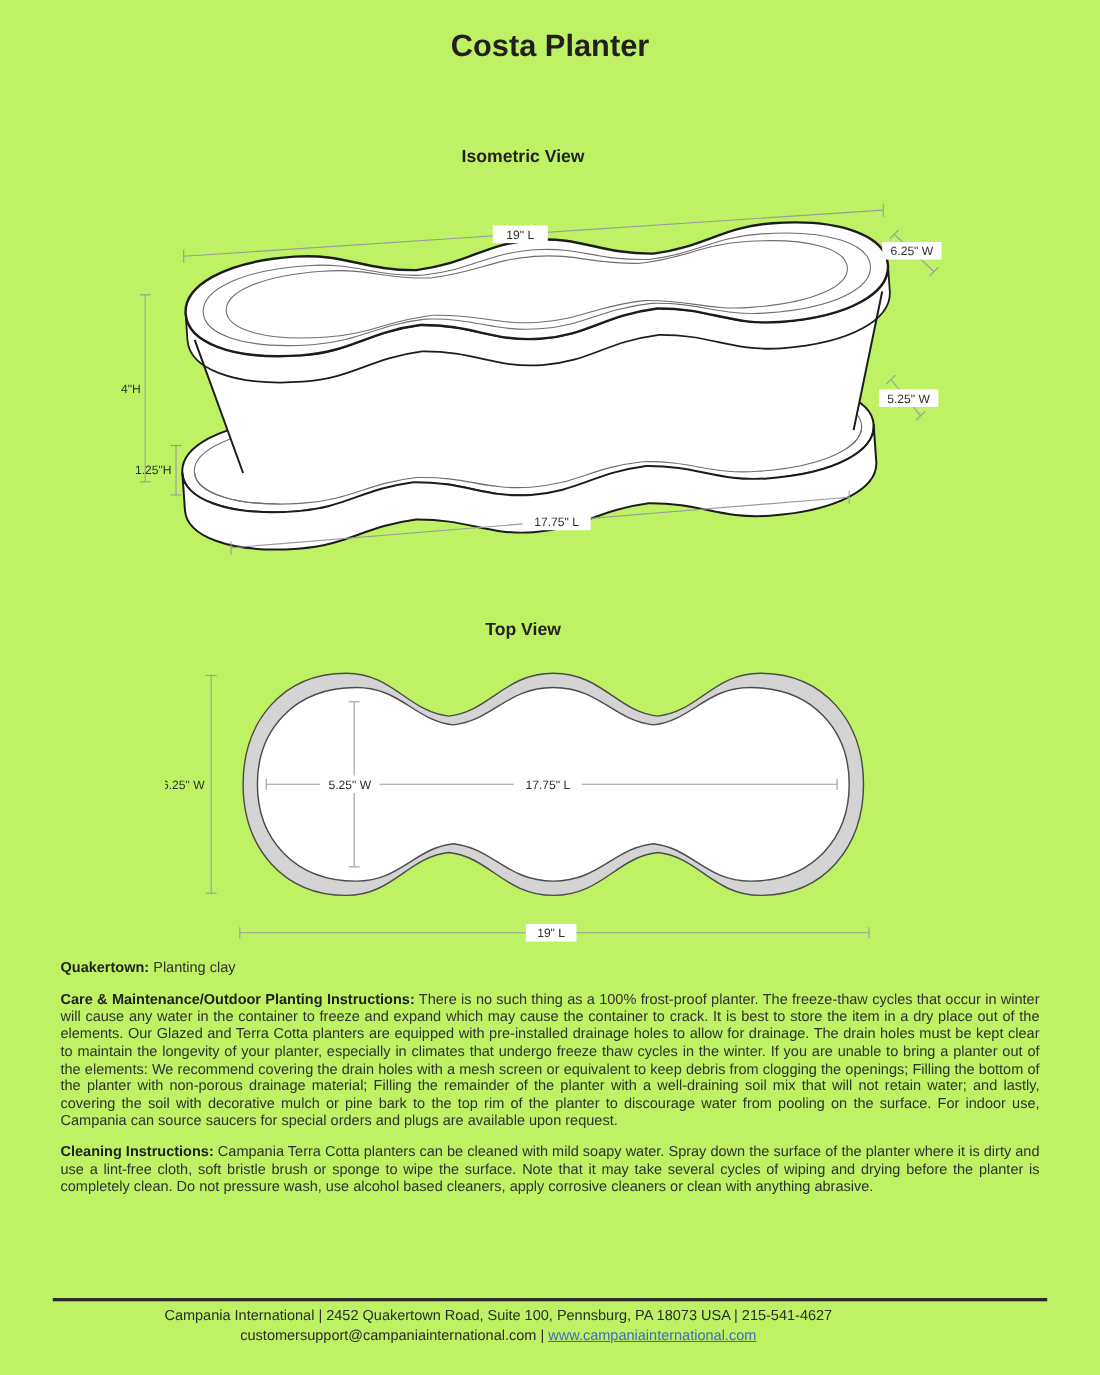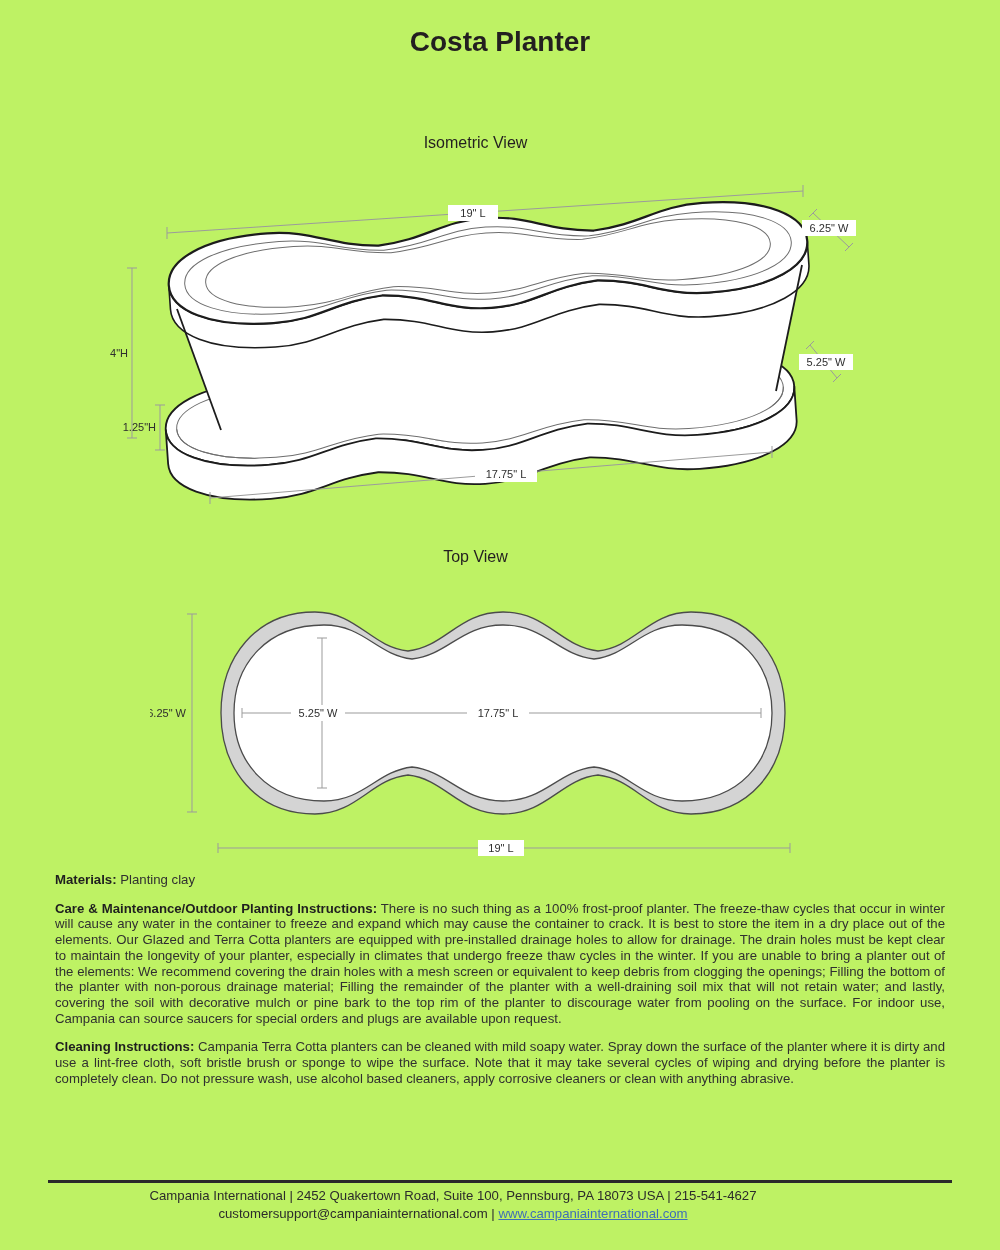--- a/index.html
+++ b/index.html
@@ -1,23 +1,23 @@
 <!DOCTYPE html>
 <html><head>
 <meta charset="utf-8">
 <style>
   html,body{margin:0;padding:0;background:#ffffff;}
   #page{position:relative;width:1000px;height:1250px;background:#bef264;overflow:hidden;
         font-family:"Liberation Sans",sans-serif;color:#2f2f2f;padding-left:48px;}
   .page-title{position:absolute;top:26px;left:0;width:1000px;text-align:center;
         font-size:28px;font-weight:bold;color:#231f20;}
   .section-heading{position:absolute;left:0;width:951px;text-align:center;
-        font-size:16px;font-weight:normal;color:#231f20;}
+        font-size:16px;font-weight:bold;color:#231f20;}
   #iso-heading{top:134px;}
-  #top-heading{top:548px;}
+  #top-heading{top:564px;}
   #iso-svg{position:absolute;left:90px;top:180px;}
   #tv-svg{position:absolute;left:150px;top:550px;}
   .outline-heavy{fill:#ffffff;stroke:#1c1c1c;stroke-width:2.2px;stroke-linejoin:round;}
   .outline-med{fill:#ffffff;stroke:#1c1c1c;stroke-width:1.8px;stroke-linejoin:round;}
   .outline-wall{fill:#ffffff;stroke:#1c1c1c;stroke-width:1.6px;stroke-linejoin:round;}
   .line-thin{fill:none;stroke:#6e6e6e;stroke-width:1px;}
   .edge-line{stroke:#1c1c1c;stroke-width:1.8px;}
   .body-fill{fill:#ffffff;stroke:none;}
   .dim{stroke:#9b9b9b;stroke-width:1px;fill:none;}
   .dim-text{font-family:"Liberation Sans",sans-serif;font-size:11px;fill:#2e2e2e;}
@@ -148,21 +148,21 @@
     <g>
       <line class="dim" x1="68" y1="298" x2="640" y2="298"></line>
       <line class="dim" x1="68" y1="293" x2="68" y2="303"></line>
       <line class="dim" x1="640" y1="293" x2="640" y2="303"></line>
       <rect class="label-mask" x="328" y="290" width="46" height="16"></rect>
       <text class="dim-text" x="351" y="302" text-anchor="middle">19" L</text>
     </g>
   </svg>
 
   <div id="text-block">
-    <p class="no-just"><span class="lead">Materials:</span> <span>Planting clay</span></p>
+    <p class="no-just"><span class="lead">Quakertown:</span> <span>Planting clay</span></p>
     <p><span class="lead">Care &amp; Maintenance/Outdoor Planting Instructions:</span> <span>There is no such thing as a 100% frost-proof planter. The freeze-thaw cycles that occur in winter will cause any water in the container to freeze and expand which may cause the container to crack. It is best to store the item in a dry place out of the elements. Our Glazed and Terra Cotta planters are equipped with pre-installed drainage holes to allow for drainage. The drain holes must be kept clear to maintain the longevity of your planter, especially in climates that undergo freeze thaw cycles in the winter. If you are unable to bring a planter out of the elements: We recommend covering the drain holes with a mesh screen or equivalent to keep debris from clogging the openings; Filling the bottom of the planter with non-porous drainage material; Filling the remainder of the planter with a well-draining soil mix that will not retain water; and lastly, covering the soil with decorative mulch or pine bark to the top rim of the planter to discourage water from pooling on the surface. For indoor use, Campania can source saucers for special orders and plugs are available upon request.</span></p>
     <p><span class="lead">Cleaning Instructions:</span> <span>Campania Terra Cotta planters can be cleaned with mild soapy water. Spray down the surface of the planter where it is dirty and use a lint-free cloth, soft bristle brush or sponge to wipe the surface. Note that it may take several cycles of wiping and drying before the planter is completely clean. Do not pressure wash, use alcohol based cleaners, apply corrosive cleaners or clean with anything abrasive.</span></p>
   </div>
 
   <div id="footer-rule"></div>
   <div id="footer">
     <div>Campania International | 2452 Quakertown Road, Suite 100, Pennsburg, PA 18073 USA | 215-541-4627</div>
     <div><span>customersupport@campaniainternational.com</span> <span>|</span> <span class="website-link">www.campaniainternational.com</span></div>
   </div>
 

